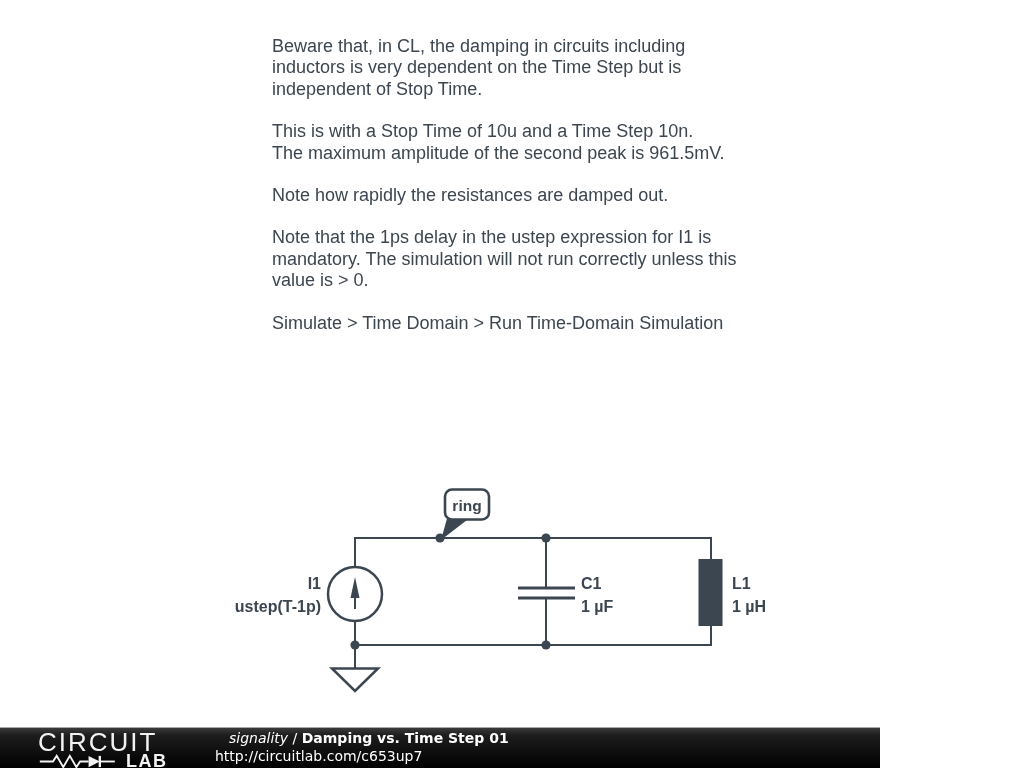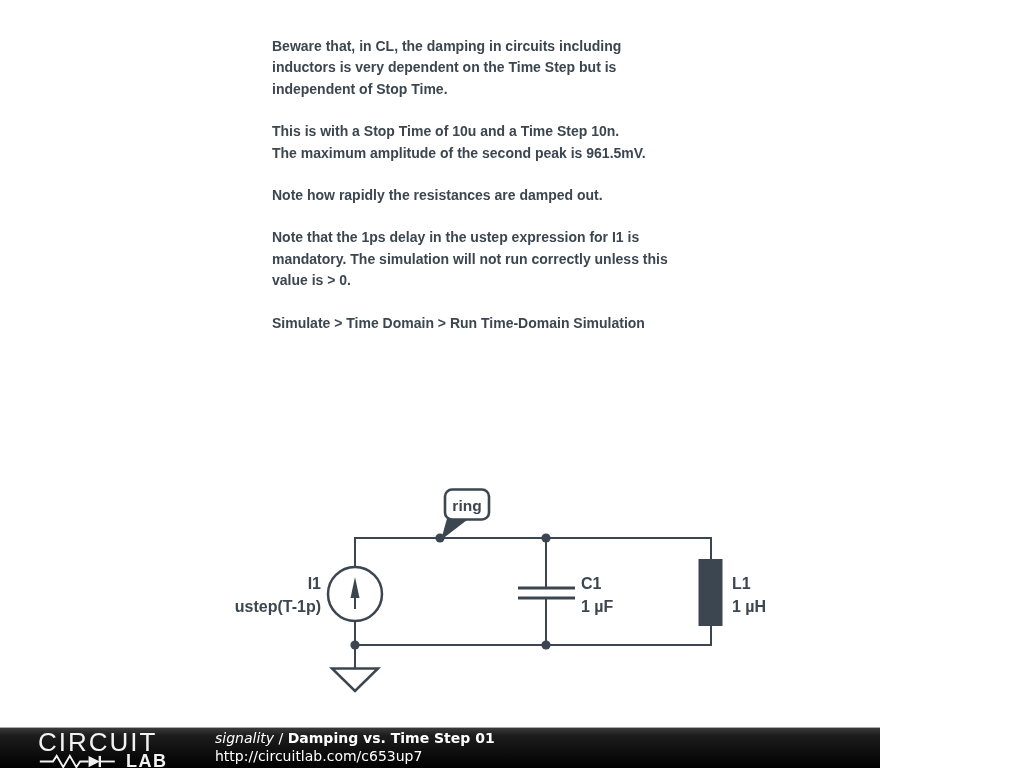--- a/index.html
+++ b/index.html
@@ -4,21 +4,21 @@
 <style>
   html,body{margin:0;padding:0;}
   body{
     width:1024px;height:768px;position:relative;overflow:hidden;
     background:#ffffff;
     font-family:"Liberation Sans",sans-serif;
   }
   
   .notes{
     position:absolute;left:272px;top:36px;width:560px;
-    color:#3c4650;font-weight:bold;font-size:14px;line-height:21.4px;
+    color:#3c4650;font-weight:normal;font-size:18px;line-height:21.4px;
   }
   .para{margin:0 0 21px 0;white-space:pre-line;}
   
   .schematic{position:absolute;left:200px;top:480px;width:620px;height:230px;}
   .schematic text{
     font-family:"Liberation Sans",sans-serif;font-weight:bold;
     fill:#3c4650;font-size:16px;
   }
   .schematic .ring-text{font-size:15.5px;text-anchor:middle;}
   
@@ -34,21 +34,21 @@
     color:#f2f2f2;
   }
   .logo-row2{display:flex;align-items:center;margin-top:-3px;}
   .logo-glyph{width:88px;height:15px;}
   .logo-lab{font-size:18px;font-weight:bold;letter-spacing:1.5px;color:#f2f2f2;}
   .footer-text{
     position:absolute;left:215px;top:1px;
     font-family:"DejaVu Sans","Liberation Sans",sans-serif;
     font-size:14px;line-height:18px;color:#fff;
   }
-  .author{font-style:italic;font-weight:normal;}
+  .author{font-style:italic;font-weight:normal;margin-left:14px;}
   .doc-title{font-weight:bold;}
   .footer-url{font-weight:normal;}
 </style>
 </head>
 <body>
 
 <div class="notes">
   <div class="para">Beware that, in CL, the damping in circuits including
 inductors is very dependent on the Time Step but is
 independent of Stop Time.</div>

